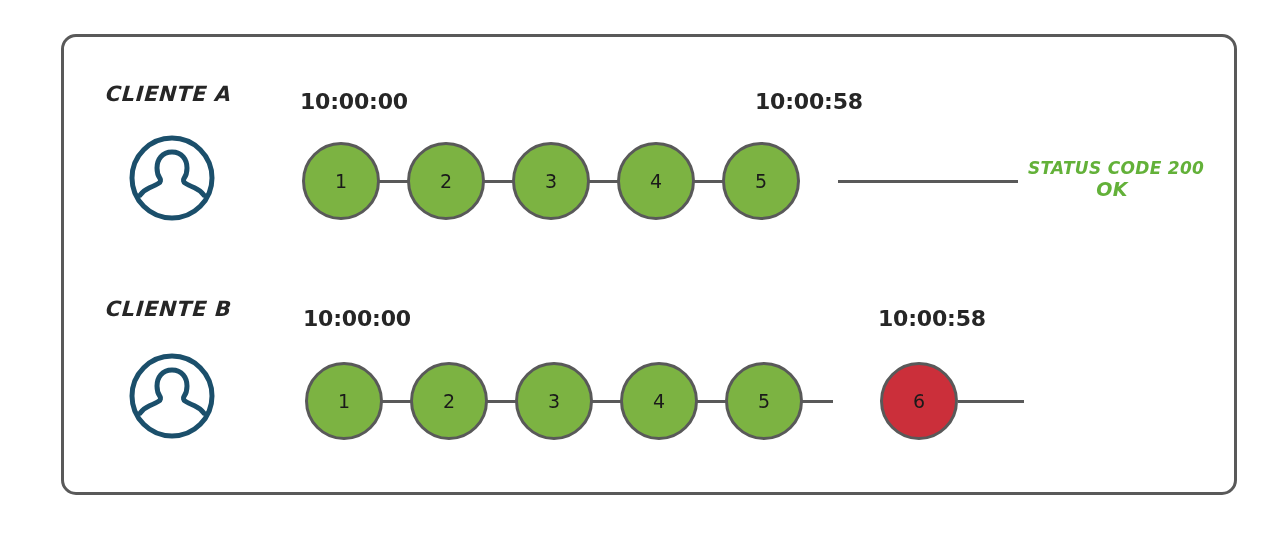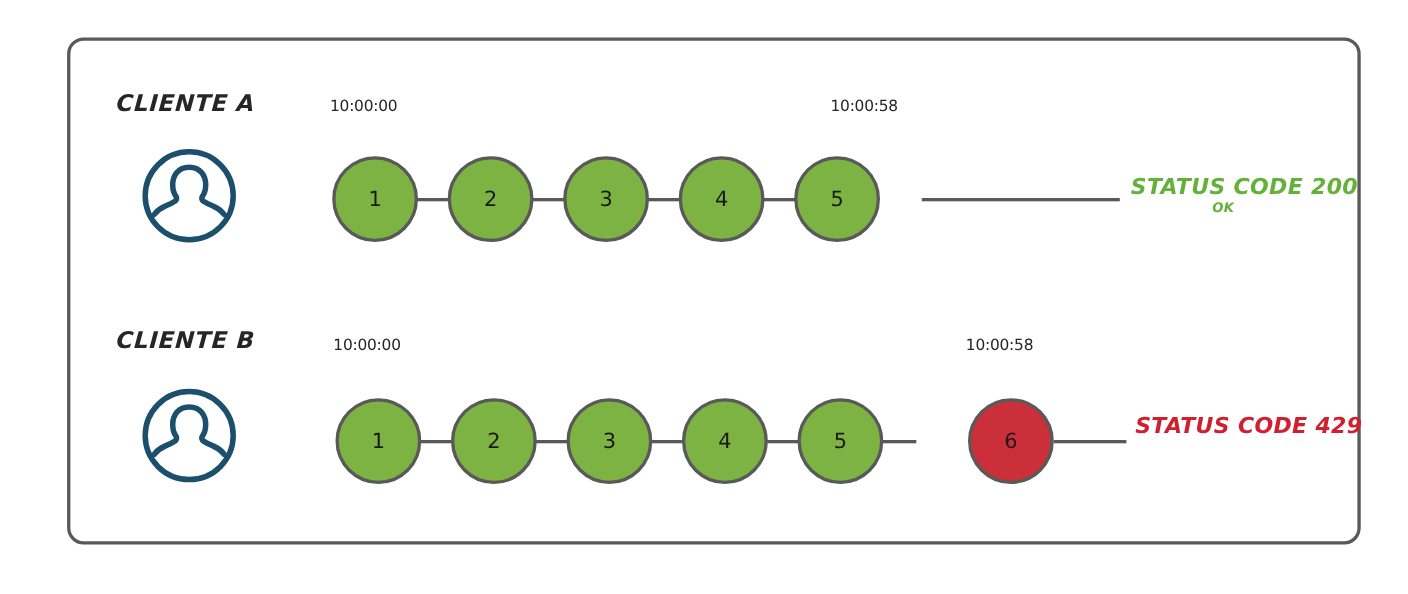--- a/index.html
+++ b/index.html
@@ -57,22 +57,22 @@
     position: absolute;
     width: 88px;
     height: 88px;
   }
   .avatar svg { display: block; }
 
   
   .timestamp {
     position: absolute;
     font-family: "DejaVu Sans", sans-serif;
-    font-size: 14px;
-    font-weight: normal;
+    font-size: 22px;
+    font-weight: bold;
     color: #262626;
     white-space: nowrap;
     letter-spacing: -0.2px;
   }
 
   
   .node {
     position: absolute;
     width: 78px;
     height: 78px;
@@ -100,22 +100,22 @@
   
   .status {
     position: absolute;
     font-family: "DejaVu Sans", sans-serif;
     font-style: italic;
     font-weight: 600;
     white-space: nowrap;
     letter-spacing: 0.3px;
     line-height: 1.18;
   }
-  .status .line1 { display: block; font-size: 20px; }
-  .status .line2 { display: block; font-size: 12px; }
+  .status .line1 { display: block; font-size: 17px; }
+  .status .line2 { display: block; font-size: 19px; }
   .status.ok   { color: #63b139; text-align: center; }
   .status.fail { color: #cf2030; text-align: left; }
 </style>
 </head>
 <body>
 
 <div id="canvas">
 
   <div class="frame"></div>
 
@@ -197,17 +197,16 @@
     <div class="connector" style="left:958px; top:400px; width:66px;"></div>
 
     <div class="node ok" style="left:305px; top:362px;">1</div>
     <div class="node ok" style="left:410px; top:362px;">2</div>
     <div class="node ok" style="left:515px; top:362px;">3</div>
     <div class="node ok" style="left:620px; top:362px;">4</div>
     <div class="node ok" style="left:725px; top:362px;">5</div>
     <div class="node fail" style="left:880px; top:362px;">6</div>
 
     <div class="status fail" style="left:1032px; top:376px; width:200px;">
-      <span class="line1">STATUS CODE 429</span>
     </div>
   </div>
 
 </div>
 
 </body></html>

